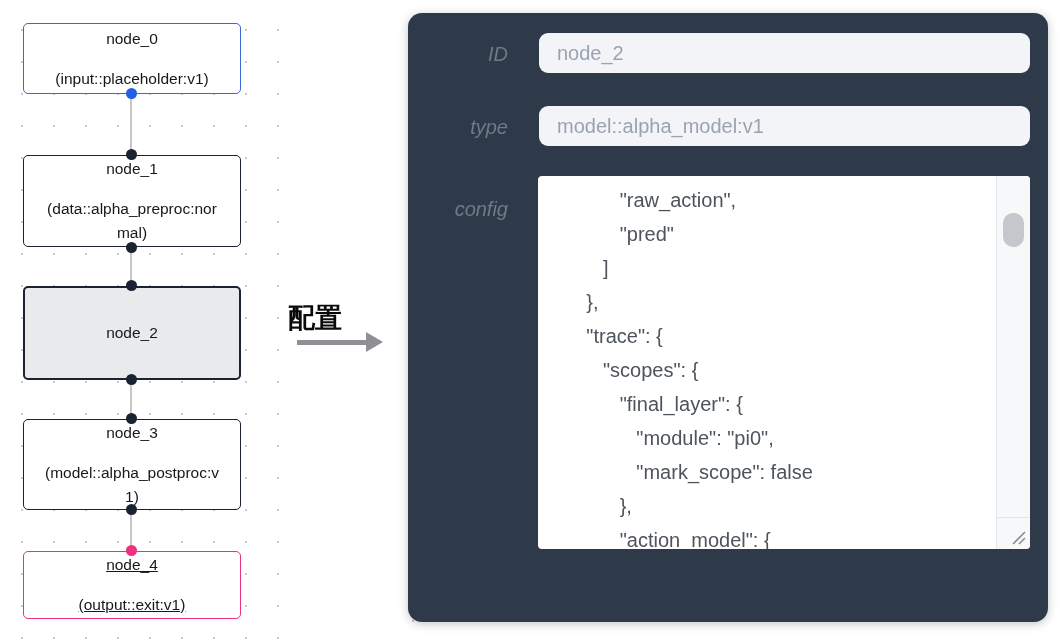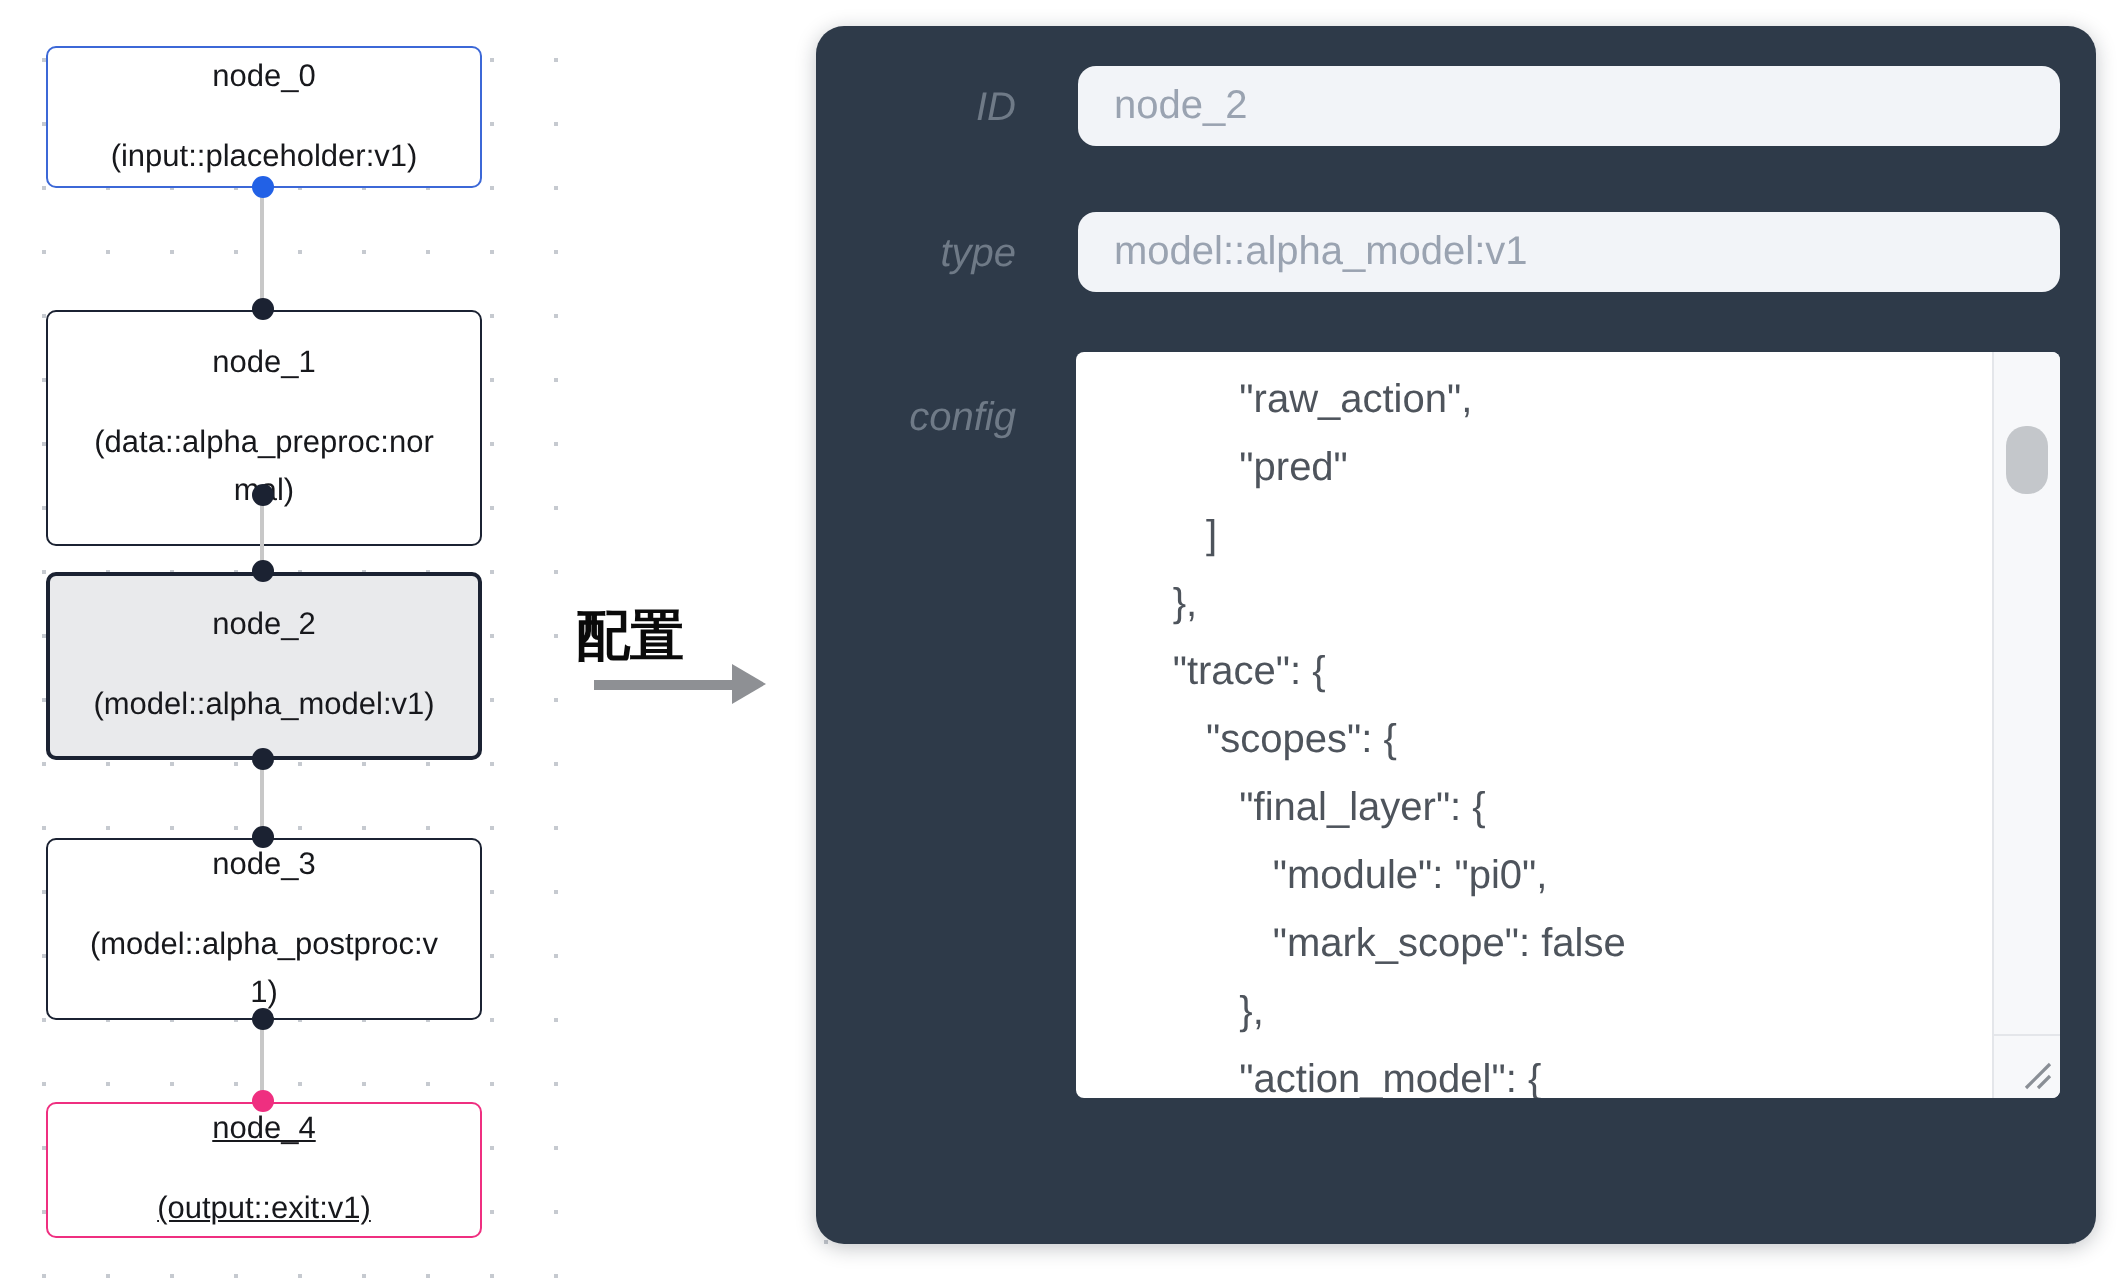--- a/index.html
+++ b/index.html
@@ -86,27 +86,26 @@
 <body>
 
 <div class="stage">
 
   <div class="flow-canvas">
 
     <div class="node input-node" style="top:23px;height:71px;">
       <div>node_0</div>
       <div class="node-type">(input::placeholder:v1)</div>
     </div>
-    <div class="node" style="top:155px;height:118px;">
+    <div class="node" style="top:155px;height:92px;">
       <div>node_1</div>
       <div class="node-type">(data::alpha_preproc:normal)</div>
     </div>
     <div class="node selected-node" style="top:286px;height:94px;">
       <div>node_2</div>
-      <div class="node-type">(model::alpha_model:v1)</div>
     </div>
     <div class="node" style="top:419px;height:91px;">
       <div>node_3</div>
       <div class="node-type">(model::alpha_postproc:v1)</div>
     </div>
     <div class="node output-node" style="top:551px;height:68px;text-decoration:underline;">
       <div>node_4</div>
       <div class="node-type">(output::exit:v1)</div>
     </div>
 

